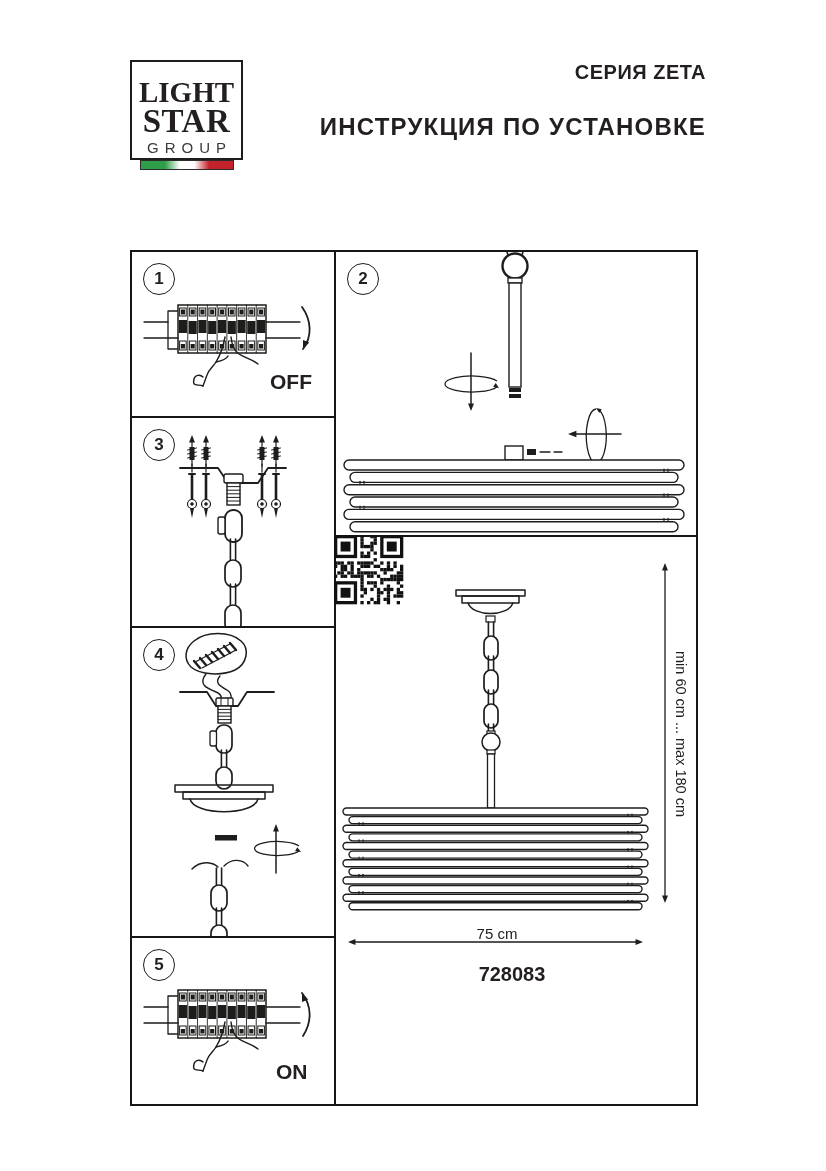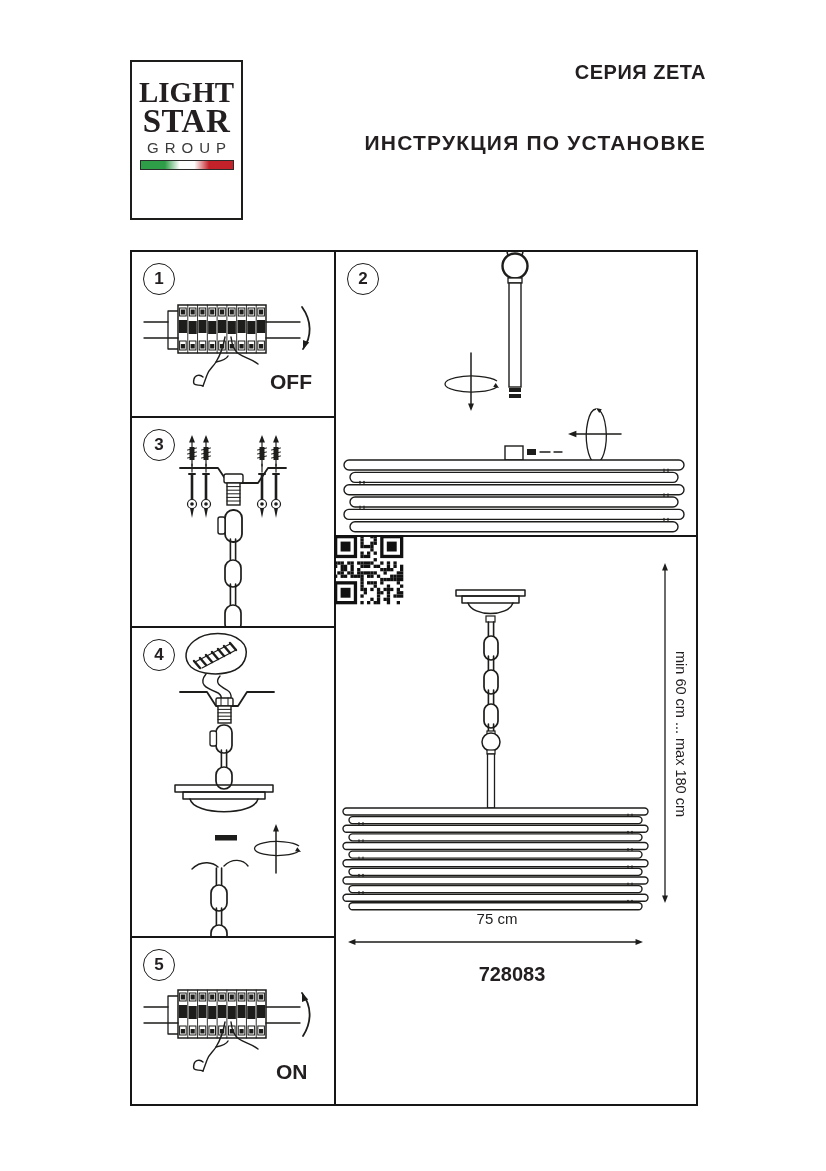--- a/index.html
+++ b/index.html
@@ -2,32 +2,32 @@
 <html><head>
 <meta charset="utf-8">
 <style>
   html,body{margin:0;padding:0;}
   body{
     width:826px;height:1171px;position:relative;background:#ffffff;
     font-family:"Liberation Sans", sans-serif;color:#231f20;overflow:hidden;
   }
   
   .logo-box{
-    position:absolute;left:130px;top:60px;width:113px;height:160px;
+    position:absolute;left:130px;top:60px;width:113px;height:100px;
     border:2px solid #1d1d1b;box-sizing:border-box;text-align:center;background:#fff;
   }
   .logo-light{font-family:"Liberation Serif", serif;font-weight:700;font-size:29px;line-height:28px;margin-top:16px;letter-spacing:0;}
   .logo-star{font-family:"Liberation Serif", serif;font-weight:700;font-size:33px;line-height:30px;letter-spacing:0.5px;}
   .logo-group{font-size:15px;line-height:14px;letter-spacing:6px;margin-top:5px;color:#3a3a3a;text-indent:6px;}
   .logo-flag{width:92px;height:8px;margin:5px auto 0;border:1px solid #2b2b2b;}
   .head-right{
     position:absolute;right:120px;top:58px;text-align:right;font-weight:700;
   }
   .head-series,.head-articles{font-size:20px;line-height:28px;letter-spacing:0.5px;}
-  .head-title{font-size:21px;line-height:25px;letter-spacing:1.2px;margin-top:16px;}
+  .head-title{font-size:24px;line-height:25px;letter-spacing:1.2px;margin-top:0;}
   .head-gap{height:28px;}
   
   .panel{
     position:absolute;background:#fff;border:2px solid #161616;box-sizing:border-box;
   }
   .panel svg{position:absolute;left:-2px;top:-2px;}
   .badge{
     position:absolute;left:11px;top:11px;width:30px;height:30px;border:1.8px solid #1d1d1b;
     border-radius:50%;text-align:center;line-height:30px;font-size:17px;font-weight:700;background:#fff;z-index:2;
   }
@@ -417,21 +417,21 @@
       <line x1="298" y1="365.2" x2="298" y2="368.82" stroke="#1d1d1b" stroke-width="1.1" stroke-linecap="round"></line>
       <rect x="15" y="367.82" width="293" height="7" rx="3.5" fill="#fff" stroke="#1d1d1b" stroke-width="1.4"></rect>
       <line x1="331" y1="32" x2="331" y2="364" stroke="#1d1d1b" stroke-width="1.3" stroke-linecap="round"></line>
       <path d="M331,28 L333.96736375530384,35.42931708461208 L328.03263624469616,35.42931708461208 Z" fill="#1d1d1b"></path>
       <path d="M331,368 L328.03263624469616,360.5706829153879 L333.96736375530384,360.5706829153879 Z" fill="#1d1d1b"></path>
       <line x1="18" y1="407" x2="305" y2="407" stroke="#1d1d1b" stroke-width="1.3" stroke-linecap="round"></line>
       <path d="M14,407 L21.42931708461208,404.03263624469616 L21.429317084612084,409.96736375530384 Z" fill="#1d1d1b"></path>
       <path d="M309,407 L301.5706829153879,409.96736375530384 L301.5706829153879,404.03263624469616 Z" fill="#1d1d1b"></path>
     </svg>
   <div class="height-label">min 60 cm ... max 180 cm</div>
-  <div class="dim-label" style="left:101px;top:373px;width:120px">75 cm</div>
+  <div class="dim-label" style="left:101px;top:388px;width:120px">75 cm</div>
   <div class="article-label">728083</div>
   <svg class="qr" id="svg-qr" width="70" height="70" viewBox="0 0 70 70">
       <rect x="26.4" y="0" width="3.3" height="3.3" fill="#111"></rect>
       <rect x="36.3" y="0" width="3.3" height="3.3" fill="#111"></rect>
       <rect x="39.599999999999994" y="0" width="3.3" height="3.3" fill="#111"></rect>
       <rect x="26.4" y="3.3" width="3.3" height="3.3" fill="#111"></rect>
       <rect x="39.599999999999994" y="3.3" width="3.3" height="3.3" fill="#111"></rect>
       <rect x="26.4" y="6.6" width="3.3" height="3.3" fill="#111"></rect>
       <rect x="36.3" y="6.6" width="3.3" height="3.3" fill="#111"></rect>
       <rect x="39.599999999999994" y="6.6" width="3.3" height="3.3" fill="#111"></rect>

